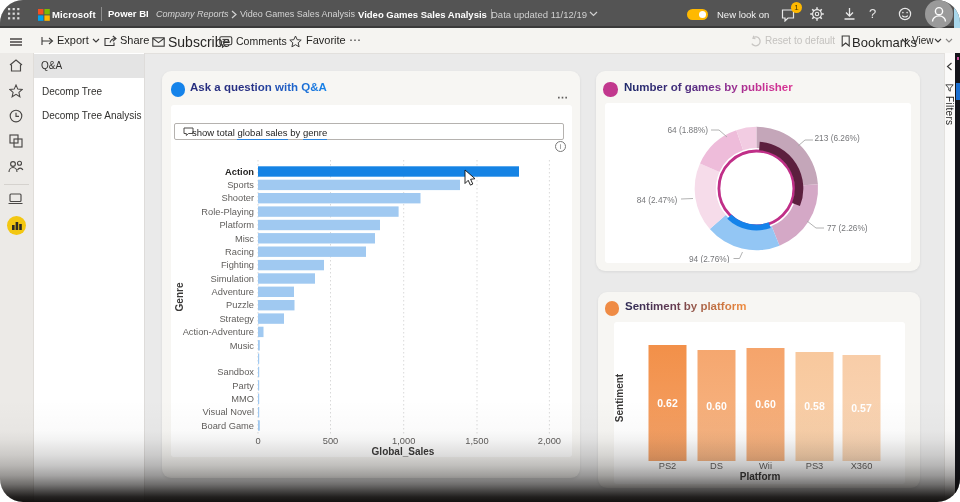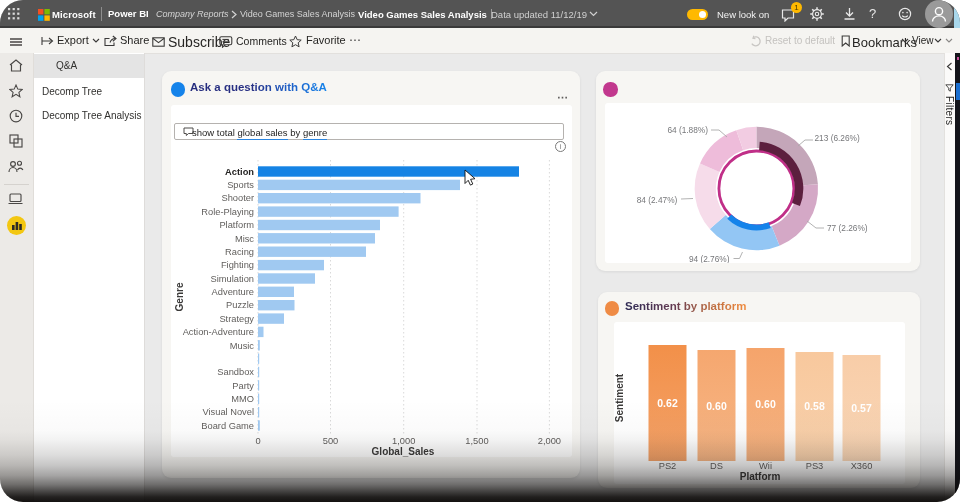--- a/index.html
+++ b/index.html
@@ -191,21 +191,21 @@
 <div class="a" style="left:7px;top:216px;width:19px;height:19px;border-radius:50%;background:#f3c711;"></div>
 <svg class="a" style="left:7px;top:216px" width="19" height="19">
       <g fill="#2d2a25">
         <rect x="5" y="9" width="2.6" height="5"></rect>
         <rect x="8.6" y="6" width="2.6" height="8"></rect>
         <rect x="12.2" y="8" width="2.6" height="6"></rect>
       </g>
     </svg>
 <div class="a" style="left:34px;top:53px;width:110px;height:449px;background:#ffffff;border-right:1px solid #dedcda;"></div>
 <div class="a" style="left:34px;top:54px;width:110px;height:24px;background:#e4e4e4;"></div>
-<div class="a" style="left:56px;top:60px;font-size:10px;color:#31302e;">Q&amp;A</div>
+<div class="a" style="left:41px;top:60px;font-size:10px;color:#31302e;">Q&amp;A</div>
 <div class="a" style="left:42px;top:85.5px;font-size:10px;color:#31302e;">Decomp Tree</div>
 <div class="a" style="left:42px;top:110px;font-size:10px;color:#31302e;">Decomp Tree Analysis</div>
 <div class="a" style="left:145px;top:54px;width:810px;height:448px;background:#eaeaea;"></div>
 <div class="a" style="left:162px;top:71px;width:418px;height:407px;background:#f7f6f3;border-radius:9px;box-shadow:0 1px 3px rgba(0,0,0,0.08);"></div>
 <div class="a" style="left:170.5px;top:82px;width:14.5px;height:14.5px;border-radius:50%;background:#1583ea;"></div>
 <div class="a grad" style="left:190px;top:81px;font-size:11.5px;line-height:13px;background-image:linear-gradient(90deg,#262d7e 0%,#272f84 45%,#1e5cc4 70%,#1583ea 100%);">Ask a question with Q&amp;A</div>
 <div class="a" style="left:557px;top:91px;font-size:11px;letter-spacing:1px;color:#605e5c;font-weight:bold;">⋯</div>
 <div class="a" style="left:171px;top:105px;width:401px;height:352px;background:#ffffff;border-radius:3px;"></div>
 <div class="a" style="left:174px;top:123px;width:388px;height:15px;background:#fff;border:1px solid #b5b2af;border-radius:2px;"></div>
 <svg class="a" style="left:183px;top:127px" width="11" height="9">
@@ -262,20 +262,21 @@
       <text x="159.5" y="296" font-size="9.3" fill="#605e5c" text-anchor="middle">500</text>
       <text x="232.7" y="296" font-size="9.3" fill="#605e5c" text-anchor="middle">1,000</text>
       <text x="306" y="296" font-size="9.3" fill="#605e5c" text-anchor="middle">1,500</text>
       <text x="378.4" y="296" font-size="9.3" fill="#605e5c" text-anchor="middle">2,000</text>
       <text x="232" y="306.5" font-size="10" fill="#3b3a39" font-weight="bold" text-anchor="middle">Global_Sales</text>
       <text x="12" y="149" font-size="10" fill="#3b3a39" font-weight="bold" text-anchor="middle" transform="rotate(-90,12,149)">Genre</text>
       <path d="M294,22 l0,13.5 l3.2,-3.2 l2.2,4.8 l2.4,-1.1 l-2.2,-4.7 l4.4,-0.6 z" fill="#fff" stroke="#111" stroke-width="0.9"></path>
     </svg>
 <div class="a" style="left:596px;top:71px;width:324px;height:200px;background:#f7f6f3;border-radius:9px;box-shadow:0 1px 3px rgba(0,0,0,0.08);"></div>
 <div class="a" style="left:603px;top:82px;width:14.5px;height:14.5px;border-radius:50%;background:#c2388e;"></div>
+<div class="a grad" style="left:624px;top:81px;font-size:11.5px;line-height:13px;background-image:linear-gradient(90deg,#1f2a6b 0%,#3c2c78 30%,#7b2e8e 55%,#c03093 78%,#d93293 100%);">Number of games by publisher</div>
 <div class="a" style="left:605px;top:103px;width:306px;height:160px;background:#ffffff;border-radius:3px;"></div>
 <svg class="a" style="left:605px;top:103px" width="306" height="160" viewBox="0 0 306 160">
       <path d="M151.4,23.8 A61.7,61.7 0 0 1 212.9,81.2 L191.8,82.7 A40.5,40.5 0 0 0 151.4,45.0 Z" fill="#c4a6b9"></path>
       <path d="M212.9,81.2 A61.7,61.7 0 0 1 174.5,142.7 L166.6,123.1 A40.5,40.5 0 0 0 191.8,82.7 Z" fill="#d4a8c6"></path>
       <path d="M174.5,142.7 A61.7,61.7 0 0 1 104.8,126.0 L120.8,112.1 A40.5,40.5 0 0 0 166.6,123.1 Z" fill="#93c6f4"></path>
       <path d="M104.8,126.0 A61.7,61.7 0 0 1 95.0,60.4 L114.4,69.0 A40.5,40.5 0 0 0 120.8,112.1 Z" fill="#f6dcea"></path>
       <path d="M95.0,60.4 A61.7,61.7 0 0 1 131.3,27.2 L138.2,47.2 A40.5,40.5 0 0 0 114.4,69.0 Z" fill="#eebcda"></path>
       <path d="M131.3,27.2 A61.7,61.7 0 0 1 151.4,23.8 L151.4,45.0 A40.5,40.5 0 0 0 138.2,47.2 Z" fill="#f2cce2"></path>
       <circle cx="151.4" cy="85.5" r="37.5" fill="none" stroke="#c02f88" stroke-width="2.8"></circle>
       <path d="M154.4,42.9 A42.75,42.75 0 0 1 191.0,101.5" fill="none" stroke="#5c1f3e" stroke-width="8.5"></path>

